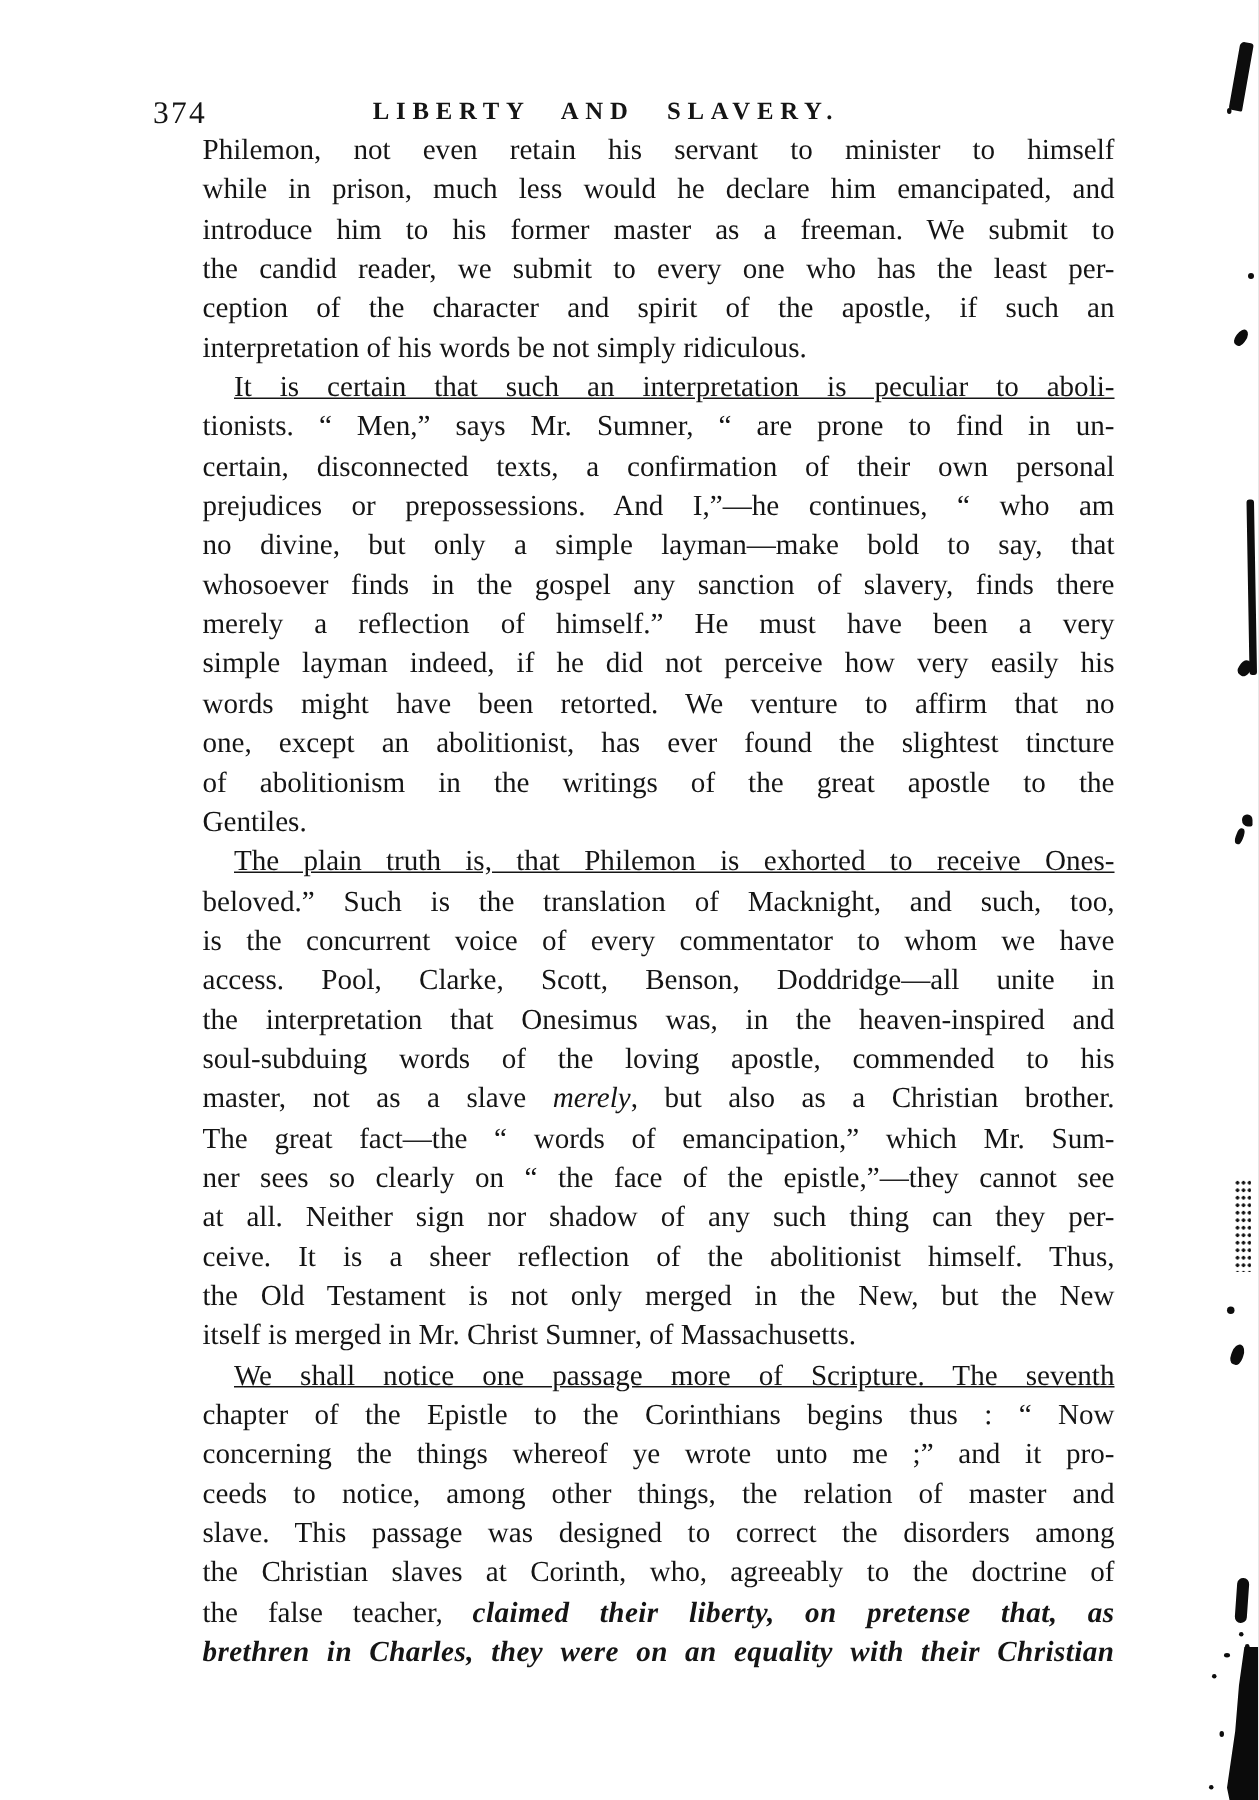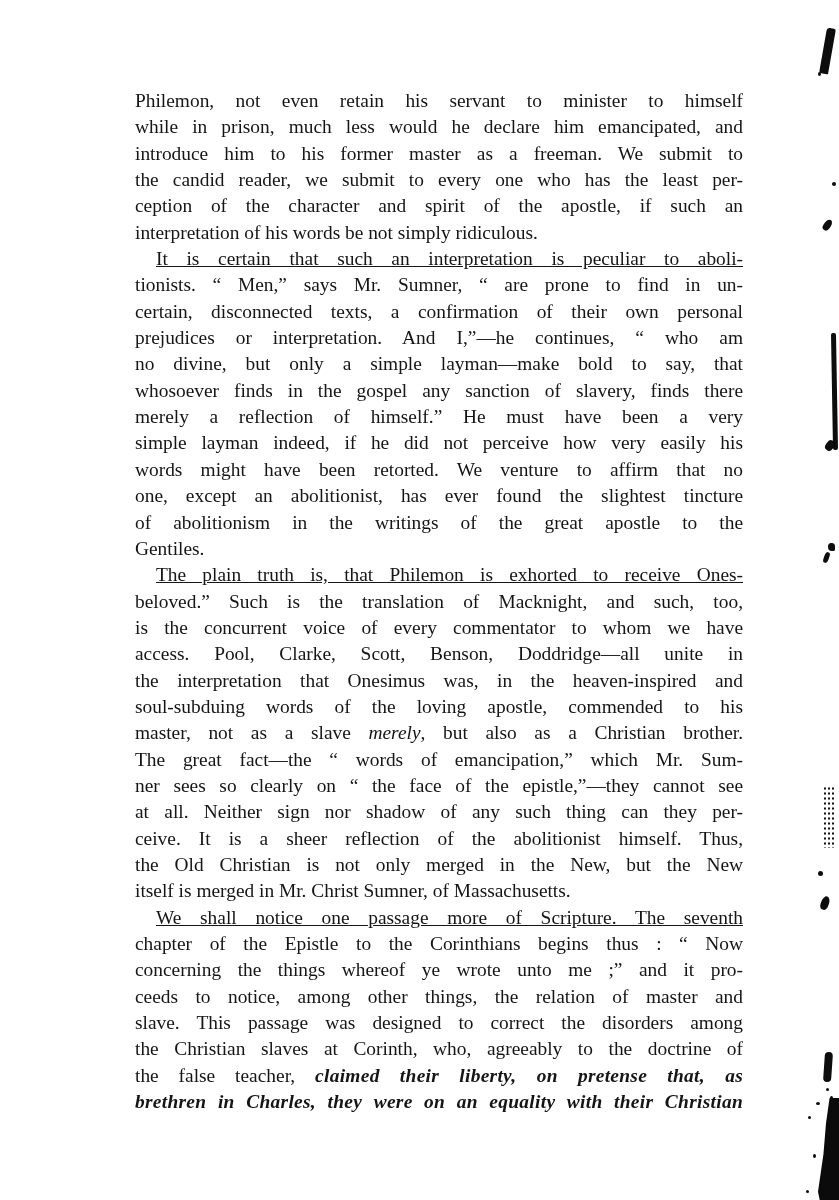--- a/index.html
+++ b/index.html
@@ -62,35 +62,39 @@
   .ink-b1 { left:808px; top:1116px; width:3px; height:3px; border-radius:50%; }
   .ink-b2 { left:813px; top:1154px; width:3px; height:4px; border-radius:50%; }
   .ink-b3 { left:806px; top:1190px; width:3px; height:3px; border-radius:50%; }
   .ink-b4 { left:816px; top:1102px; width:4px; height:3px; border-radius:50%; }
 </style>
 </head>
 <body>
 
 <div class="page">
 
+  <header class="running-head">
+    <span class="pagenum">374</span>
+    <span class="head-title">LIBERTY AND SLAVERY.</span>
+  </header>
 
   <main class="body-text" id="body-text">
       <div class="para">
         <div class="line"><span>Philemon, not even retain his servant to minister to himself</span></div>
         <div class="line"><span>while in prison, much less would he declare him emancipated, and</span></div>
         <div class="line"><span>introduce him to his former master as a freeman.  We submit to</span></div>
         <div class="line"><span>the candid reader, we submit to every one who has the least per-</span></div>
         <div class="line"><span>ception of the character and spirit of the apostle, if such an</span></div>
         <div class="line endline"><span>interpretation of his words be not simply ridiculous.</span></div>
       </div>
       <div class="para indent">
         <div class="line"><span>It is certain that such an interpretation is peculiar to aboli-</span></div>
         <div class="line"><span>tionists.  “ Men,” says Mr. Sumner, “ are prone to find in un-</span></div>
         <div class="line"><span>certain, disconnected texts, a confirmation of their own personal</span></div>
-        <div class="line"><span>prejudices or interpretation.  And I,”—he continues, “ who am</span></div>
+        <div class="line"><span>prejudices or prepossessions.  And I,”—he continues, “ who am</span></div>
         <div class="line"><span>no divine, but only a simple layman—make bold to say, that</span></div>
         <div class="line"><span>whosoever finds in the gospel any sanction of slavery, finds there</span></div>
         <div class="line"><span>merely a reflection of himself.”  He must have been a very</span></div>
         <div class="line"><span>simple layman indeed, if he did not perceive how very easily his</span></div>
         <div class="line"><span>words might have been retorted.  We venture to affirm that no</span></div>
         <div class="line"><span>one, except an abolitionist, has ever found the slightest tincture</span></div>
         <div class="line"><span>of abolitionism in the writings of the great apostle to the</span></div>
         <div class="line endline"><span>Gentiles.</span></div>
       </div>
       <div class="para indent">
@@ -98,21 +102,21 @@
         <div class="line"><span>beloved.”  Such is the translation of Macknight, and such, too,</span></div>
         <div class="line"><span>is the concurrent voice of every commentator to whom we have</span></div>
         <div class="line"><span>access.  Pool, Clarke, Scott, Benson, Doddridge—all unite in</span></div>
         <div class="line"><span>the interpretation that Onesimus was, in the heaven-inspired and</span></div>
         <div class="line"><span>soul-subduing words of the loving apostle, commended to his</span></div>
         <div class="line"><span>master, not as a slave </span><span class="s-i">merely</span><span>, but also as a Christian brother.</span></div>
         <div class="line"><span>The great fact—the “ words of emancipation,” which Mr. Sum-</span></div>
         <div class="line"><span>ner sees so clearly on “ the face of the epistle,”—they cannot see</span></div>
         <div class="line"><span>at all.  Neither sign nor shadow of any such thing can they per-</span></div>
         <div class="line"><span>ceive.  It is a sheer reflection of the abolitionist himself.  Thus,</span></div>
-        <div class="line"><span>the Old Christian is not only merged in the New, but the New</span></div>
+        <div class="line"><span>the Old Testament is not only merged in the New, but the New</span></div>
         <div class="line endline"><span>itself is merged in Mr. Christ Sumner, of Massachusetts.</span></div>
       </div>
       <div class="para indent">
         <div class="line"><span>We shall notice one passage more of Scripture.  The seventh</span></div>
         <div class="line"><span>chapter of the Epistle to the Corinthians begins thus : “ Now</span></div>
         <div class="line"><span>concerning the things whereof ye wrote unto me ;” and it pro-</span></div>
         <div class="line"><span>ceeds to notice, among other things, the relation of master and</span></div>
         <div class="line"><span>slave.  This passage was designed to correct the disorders among</span></div>
         <div class="line"><span>the Christian slaves at Corinth, who, agreeably to the doctrine of</span></div>
         <div class="line"><span>the false teacher, </span><span class="s-bi">claimed their liberty, on pretense that, as</span></div>

